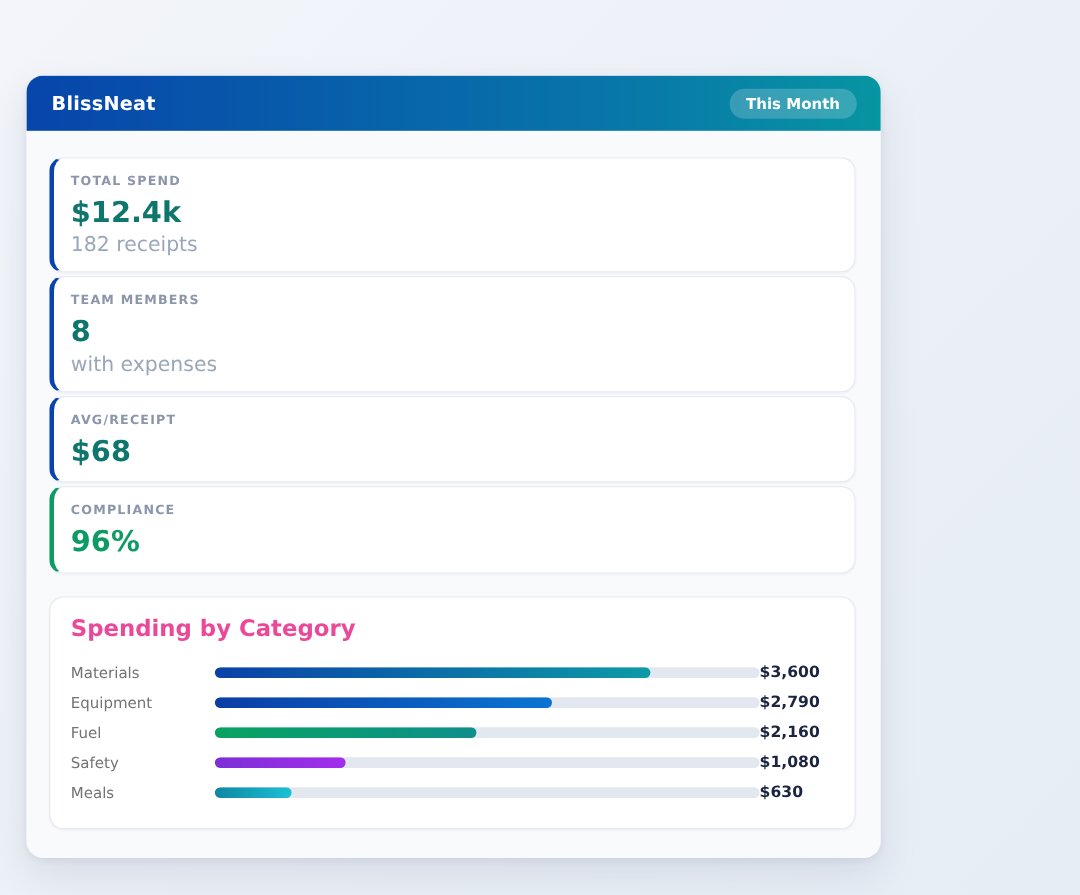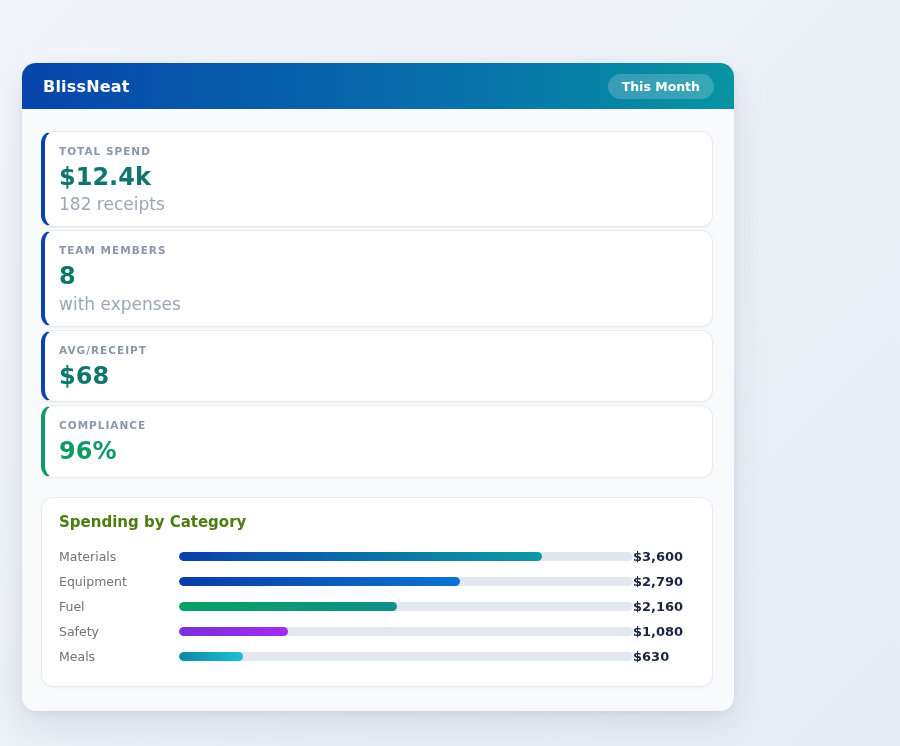--- a/index.html
+++ b/index.html
@@ -78,23 +78,23 @@
   }
   .chart-card {
     background: #ffffff;
     border: 1px solid #e6ebf2;
     border-radius: 12px;
     margin-top: 19px;
     padding: 15px 15px 17px 17px;
     box-shadow: 0 1px 2px rgba(15, 23, 42, 0.04);
   }
   .chart-title {
-    font-size: 15px;
-    font-weight: bold;
-    color: #4d7c0f;
+    font-size: 19px;
+    font-weight: bold;
+    color: #ec4899;
     margin-bottom: 13px;
   }
   .chart-row {
     display: grid;
     grid-template-columns: 120px 1fr 64px;
     align-items: center;
     height: 25px;
   }
   .cat-label {
     font-size: 12.5px;

